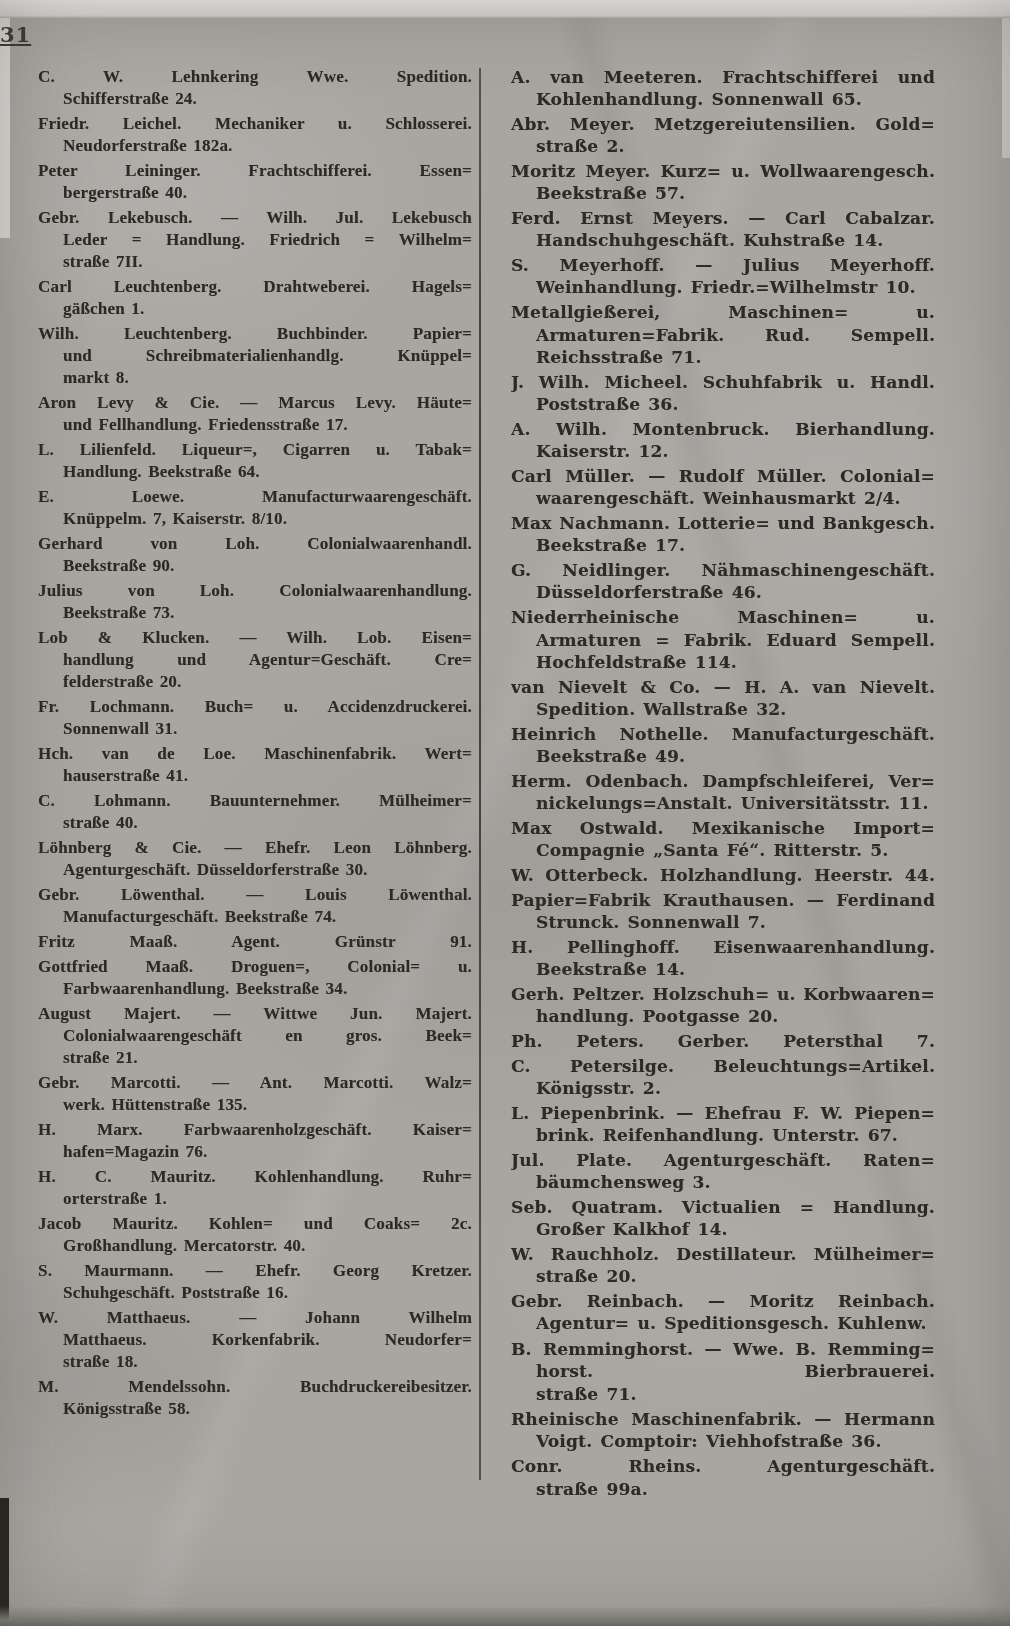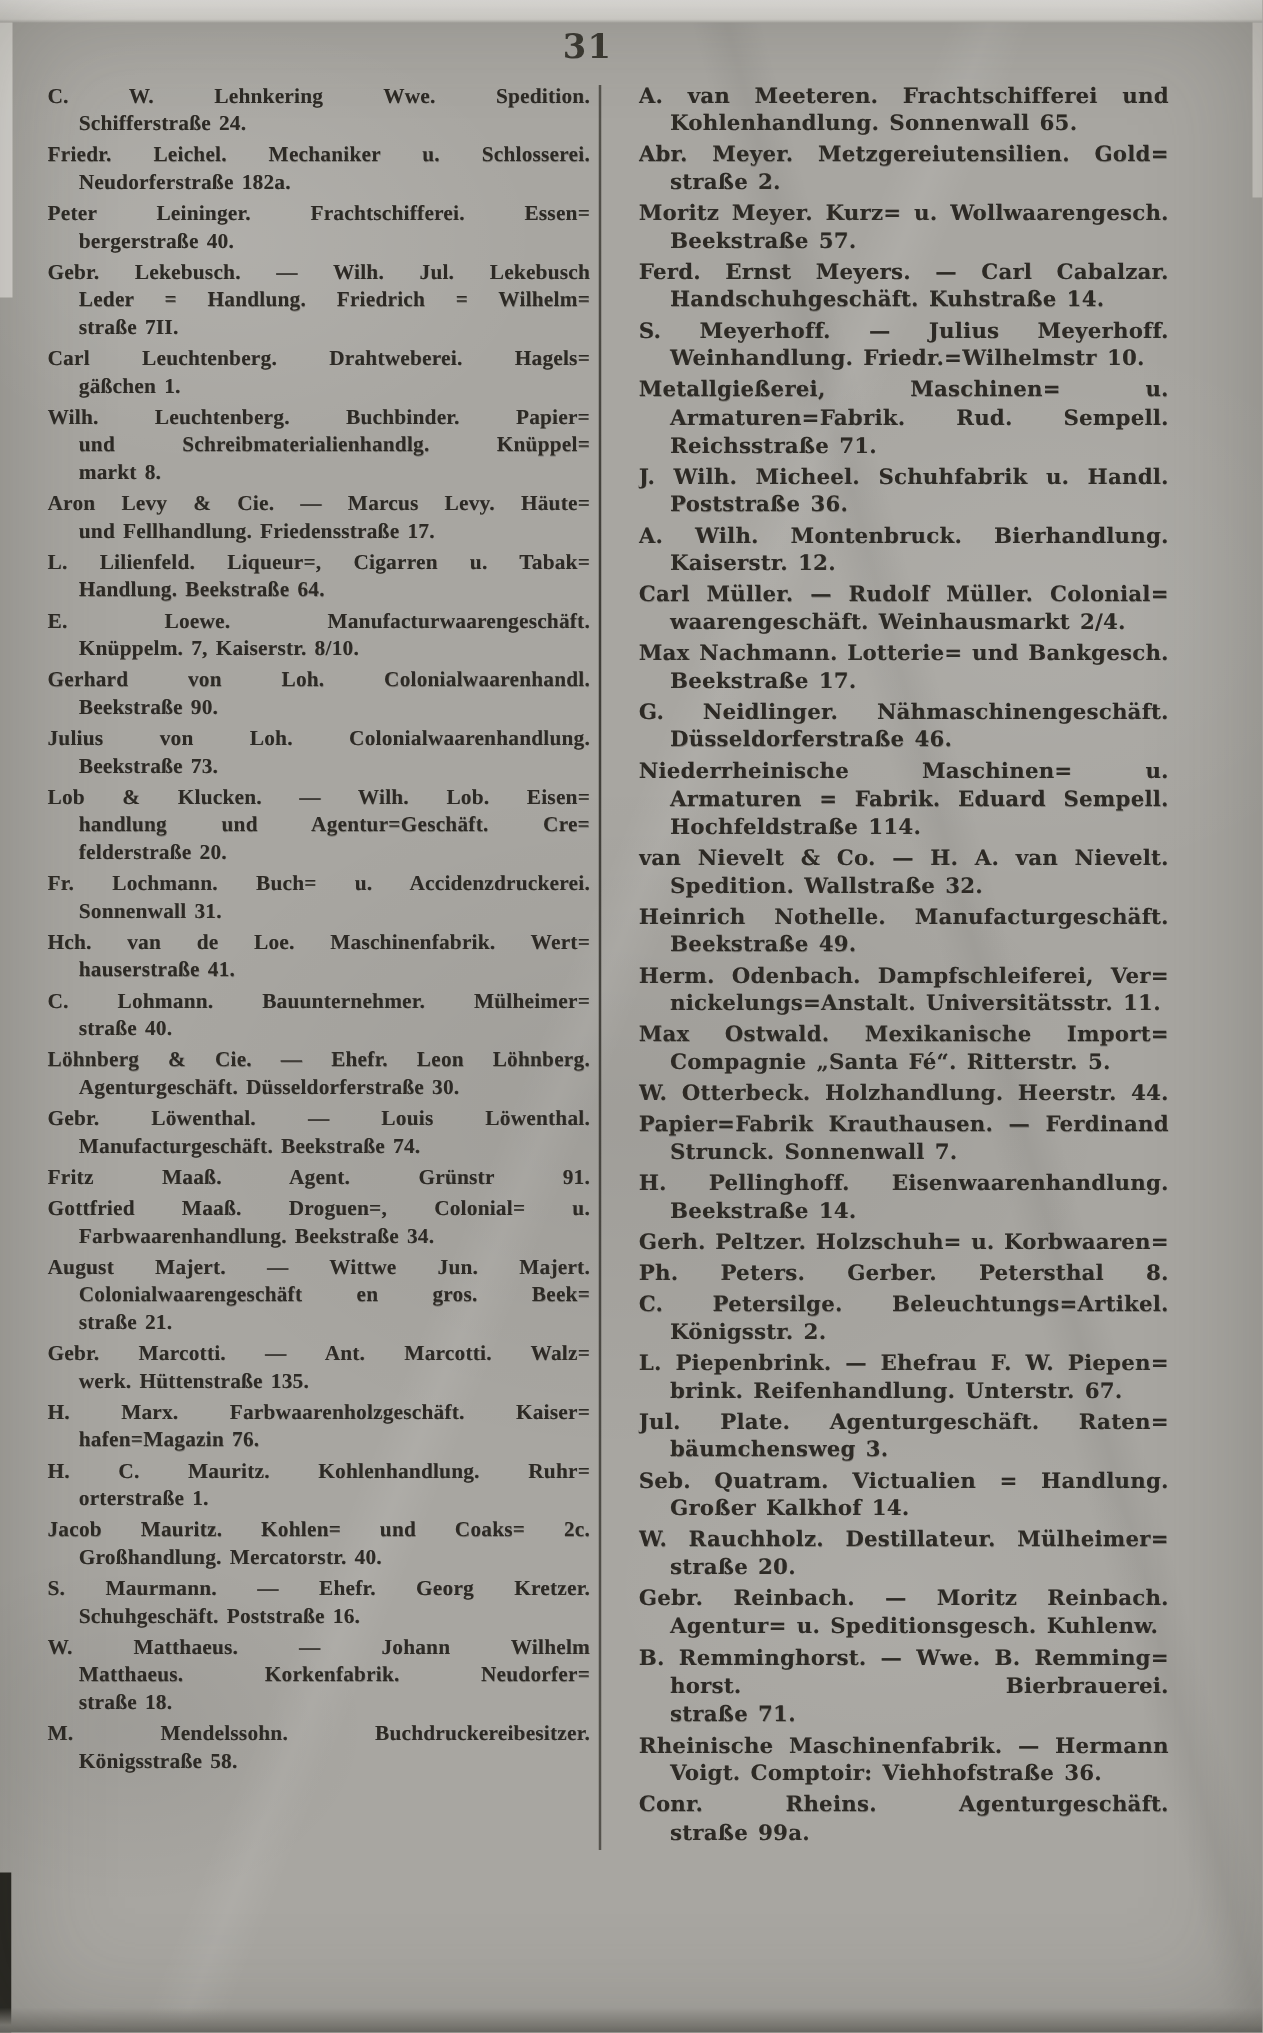--- a/index.html
+++ b/index.html
@@ -48,23 +48,23 @@
     position: absolute; right: 0; top: 18px; width: 8px; height: 140px;
     background: rgba(236,234,230,0.55);
   }
   .vignette {
     position: absolute; inset: 0;
     box-shadow: inset 0 0 90px rgba(60,58,52,0.30);
     pointer-events: none;
   }
   .page-number {
     position: absolute; top: 22px; left: 0; width: 940px;
-    text-align: center;
-    font-size: 27px; font-weight: 700; letter-spacing: 1px;
+    font-size: 21px; font-weight: 700; letter-spacing: 1px;
     color: #3a3831;
+    text-decoration: underline;
   }
   .column-rule {
     position: absolute; left: 479px; top: 68px;
     width: 2px; height: 1412px;
     background: linear-gradient(#55534d, #3f3d38 30%, #4a4843 70%, #55534d);
   }
   .columns {
     position: absolute; left: 38px; top: 66px; width: 930px;
     display: flex;
   }
@@ -285,23 +285,24 @@
         <div class="entry">
           <div class="line just">Papier=Fabrik Krauthausen. — Ferdinand</div>
           <div class="line cont last">Strunck. Sonnenwall 7.</div>
         </div>
         <div class="entry">
           <div class="line just">H. Pellinghoff. Eisenwaarenhandlung.</div>
           <div class="line cont last">Beekstraße 14.</div>
         </div>
         <div class="entry">
           <div class="line just">Gerh. Peltzer. Holzschuh= u. Korbwaaren=</div>
-        </div>
-        <div class="entry">
-          <div class="line just">Ph. Peters. Gerber. Petersthal 8.</div>
+          <div class="line cont last">handlung. Pootgasse 20.</div>
+        </div>
+        <div class="entry">
+          <div class="line just">Ph. Peters. Gerber. Petersthal 7.</div>
         </div>
         <div class="entry">
           <div class="line just">C. Petersilge. Beleuchtungs=Artikel.</div>
           <div class="line cont last">Königsstr. 2.</div>
         </div>
         <div class="entry">
           <div class="line just">L. Piepenbrink. — Ehefrau F. W. Piepen=</div>
           <div class="line cont last">brink. Reifenhandlung. Unterstr. 67.</div>
         </div>
         <div class="entry">

